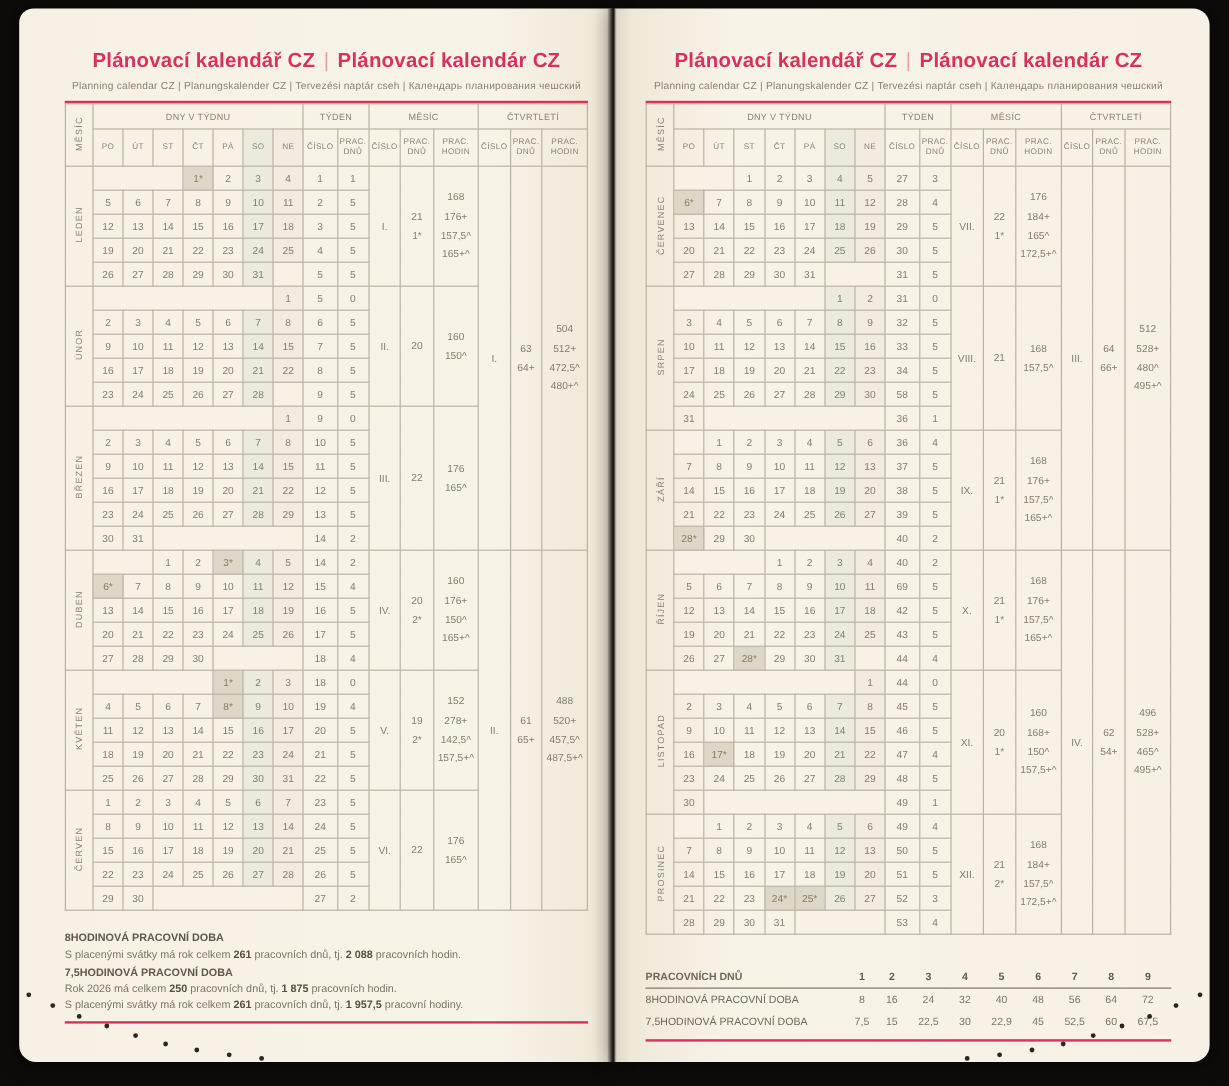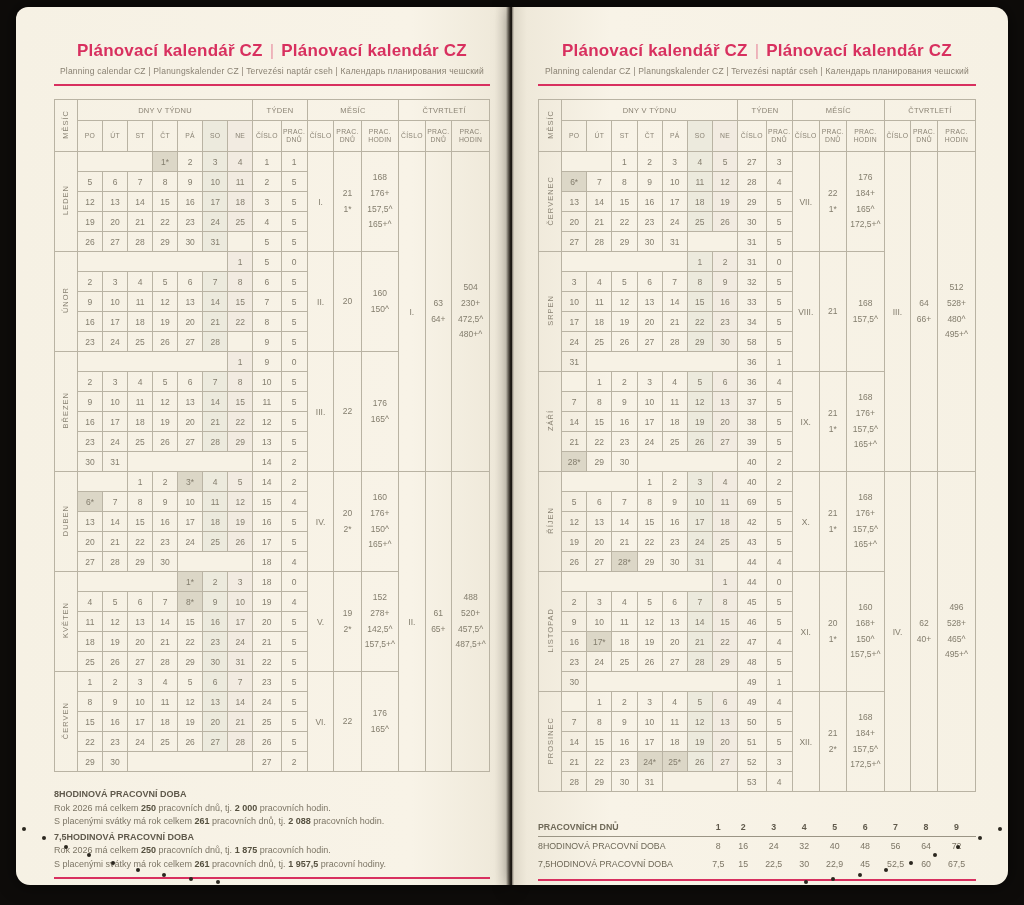--- a/index.html
+++ b/index.html
@@ -20,21 +20,21 @@
     background:linear-gradient(90deg,rgba(40,35,28,0) 0%,rgba(40,35,28,.85) 45%,#241f19 55%,rgba(40,35,28,0) 100%);z-index:5;}
   .inner{position:relative;height:100%;box-sizing:border-box;}
   .page.left .inner{padding:34px 20px 0 38px;}
   .page.right .inner{padding:34px 32px 0 26px;}
 
   .ph-title{ text-align:center;font-size:17px;font-weight:bold;letter-spacing:.2px; }
   .ph-title .sep{font-weight:normal;opacity:.45;padding:0 7px;}
   .ph-sub{ text-align:center;font-size:8.5px;color:#8a8273;margin-top:5px;letter-spacing:.2px;}
   .ph-rule{ height:2px;margin-top:8px;}
 
-  table.cal{border-collapse:collapse;table-layout:fixed;width:100%;margin-top:13px;}
+  table.cal{border-collapse:collapse;table-layout:fixed;width:100%;}
   table.cal th, table.cal td{
     border:1px solid #b9b3a3;text-align:center;vertical-align:middle;
     color:#837d6d;font-weight:normal;padding:0;
   }
   table.cal thead th{font-size:7.5px;color:#8a8374;letter-spacing:.3px;}
   table.cal thead tr.grp th{height:20px;}
   table.cal thead tr.sub th{height:30px;font-size:6.8px;line-height:1.25;}
   table.cal td{height:19px;font-size:8.5px;}
   .vtext{writing-mode:vertical-rl;transform:rotate(180deg);letter-spacing:1px;font-size:7.5px;color:#8a8374;display:inline-block;}
   td.blank{background:#f7f2e5;}
@@ -137,21 +137,21 @@
             <td class="lines" rowspan="5">21
 1*</td>
             <td class="lines" rowspan="5">168
 176+
 157,5^
 165+^</td>
             <td class="mno" rowspan="16">I.</td>
             <td class="lines" rowspan="16">63
 64+</td>
             <td class="lines" rowspan="16">504
-230+
+512+
 472,5^
 480+^</td>
           </tr>
           <tr>
             <td class="day">5</td>
             <td class="day">6</td>
             <td class="day">7</td>
             <td class="day">8</td>
             <td class="day">9</td>
             <td class="day sat">10</td>
@@ -491,21 +491,20 @@
             <td class="blank" colspan="5"></td>
             <td>27</td>
             <td>2</td>
           </tr>
         </tbody>
     </table>
 
     <div class="foot-left">
       <div class="fl-text" id="fl-sections">
           <div class="ft-title">8HODINOVÁ PRACOVNÍ DOBA</div>
-          <div>Rok 2026 má celkem <b>250</b> pracovních dnů, tj. <b>2 000</b> pracovních hodin.</div>
           <div>S placenými svátky má rok celkem <b>261</b> pracovních dnů, tj. <b>2 088</b> pracovních hodin.</div>
           <div class="ft-title">7,5HODINOVÁ PRACOVNÍ DOBA</div>
           <div>Rok 2026 má celkem <b>250</b> pracovních dnů, tj. <b>1 875</b> pracovních hodin.</div>
           <div>S placenými svátky má rok celkem <b>261</b> pracovních dnů, tj. <b>1 957,5</b> pracovní hodiny.</div>
         </div>
     </div>
     <div class="foot-rule accent-bg" style="background: rgb(216, 48, 95);"></div>
 
     <svg class="dots bl" width="210" height="62">
       <g fill="#2b271f">
@@ -778,21 +777,21 @@
             <td>2</td>
             <td class="mno" rowspan="5">X.</td>
             <td class="lines" rowspan="5">21
 1*</td>
             <td class="lines" rowspan="5">168
 176+
 157,5^
 165+^</td>
             <td class="mno" rowspan="16">IV.</td>
             <td class="lines" rowspan="16">62
-40+</td>
+54+</td>
             <td class="lines" rowspan="16">496
 528+
 465^
 495+^</td>
           </tr>
           <tr>
             <td class="day">5</td>
             <td class="day">6</td>
             <td class="day">7</td>
             <td class="day">8</td>

